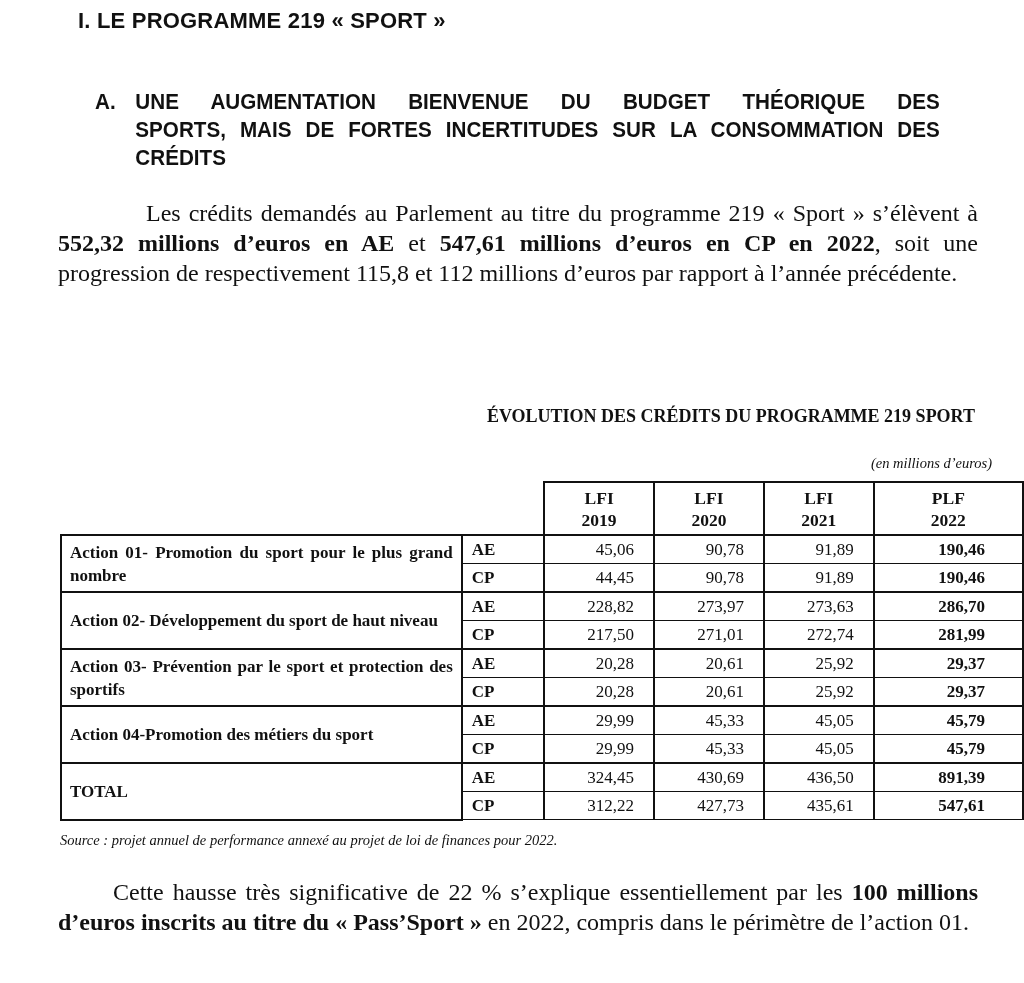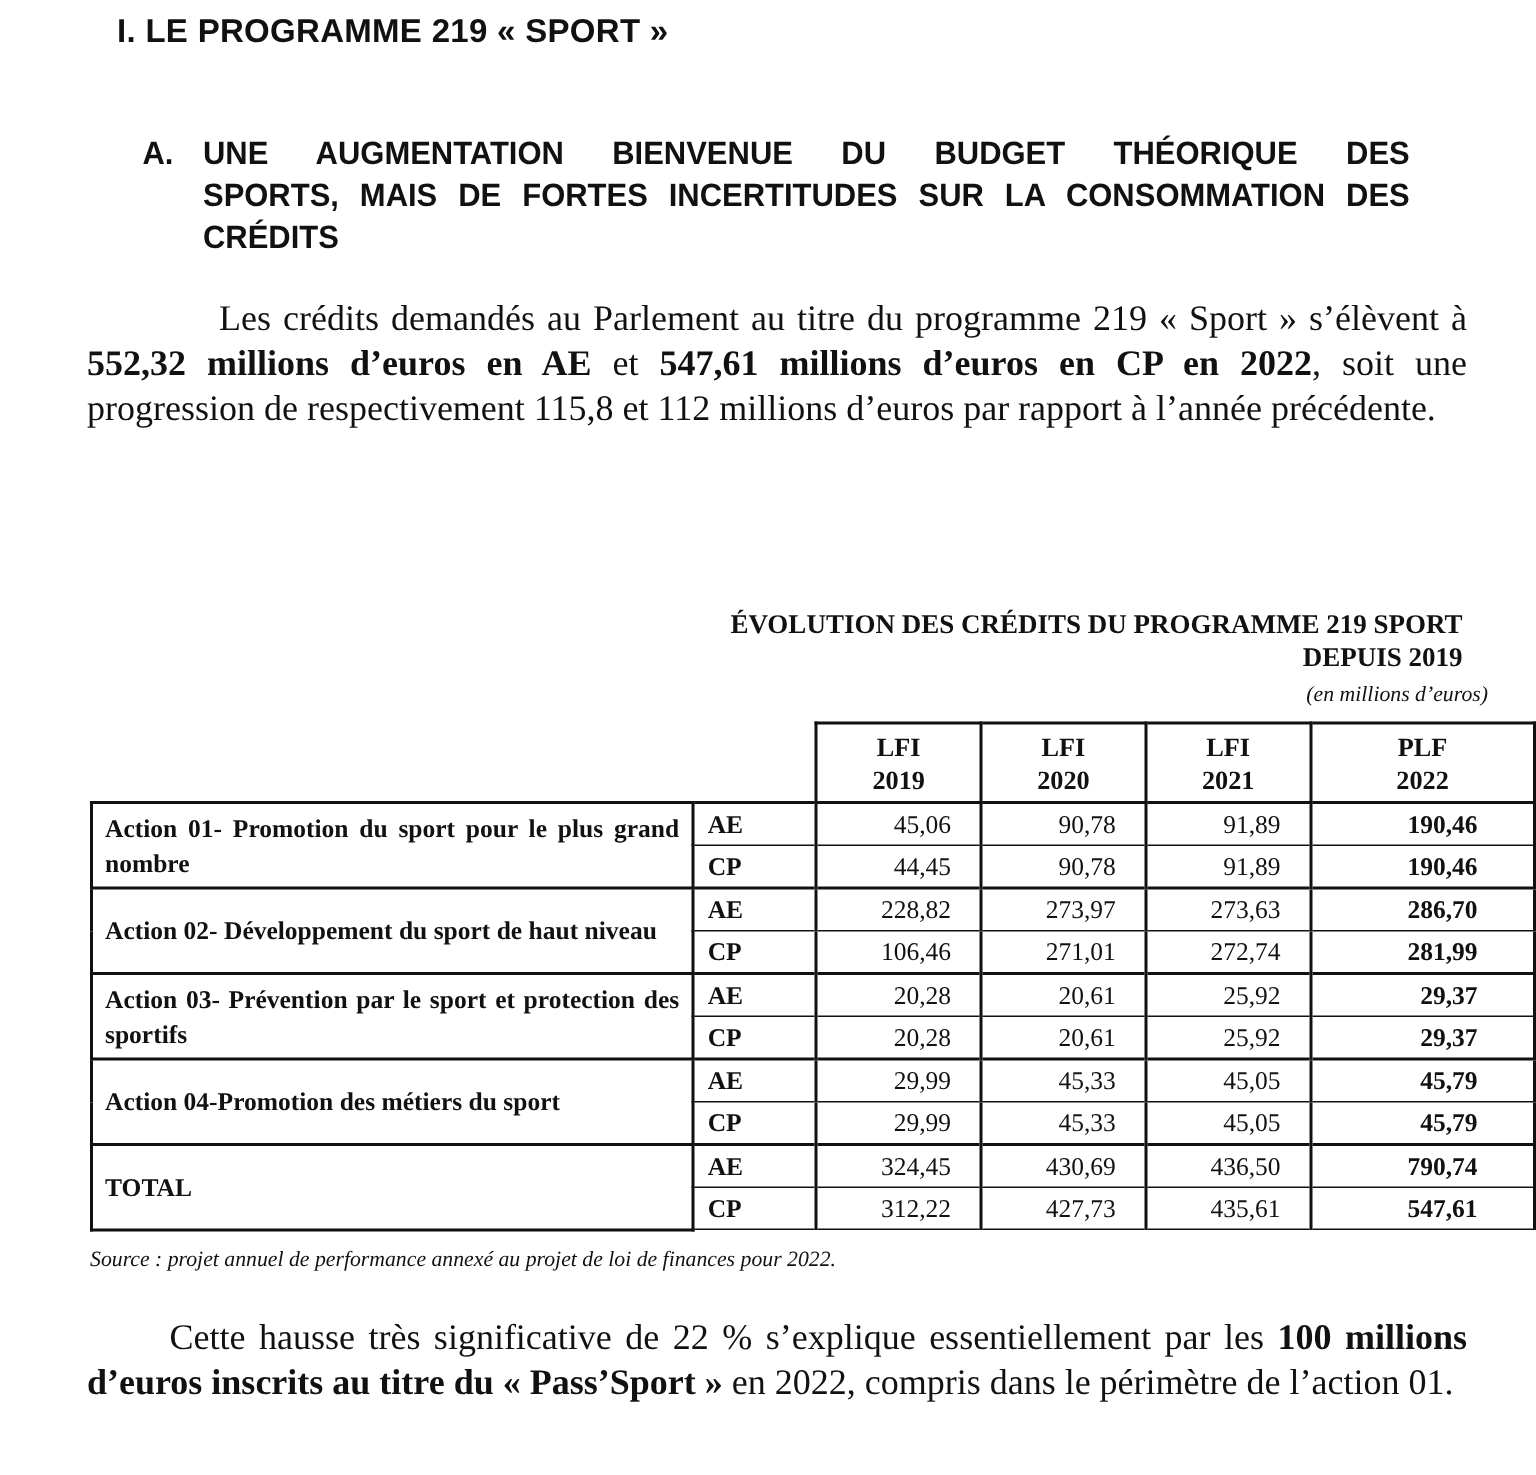--- a/index.html
+++ b/index.html
@@ -40,21 +40,20 @@
   <span class="txt">
     <span class="l1">UNE AUGMENTATION BIENVENUE DU BUDGET THÉORIQUE DES</span>
     <span>SPORTS, MAIS DE FORTES INCERTITUDES SUR LA CONSOMMATION DES CRÉDITS</span>
   </span>
 </div>
 
 <div class="para p1"><span class="indent"></span><span>Les crédits demandés au Parlement au titre du programme 219 « Sport » s’élèvent à </span><b>552,32 millions d’euros en AE</b><span> et </span><b>547,61 millions d’euros en CP en 2022</b><span>, soit une progression de respectivement 115,8 et 112 millions d’euros par rapport à l’année précédente.</span></div>
 
 <div class="tbl-title">
   <span class="t1">ÉVOLUTION DES CRÉDITS DU PROGRAMME 219 SPORT</span>
-  <span>DEPUIS 2019</span>
 </div>
 <div class="unit">(en millions d’euros)</div>
 
 <table class="credits">
   <thead>
     <tr>
       <th class="blank" colspan="2"></th>
       <th><span>LFI</span><br><span>2019</span></th>
       <th><span>LFI</span><br><span>2020</span></th>
       <th><span>LFI</span><br><span>2021</span></th>
@@ -80,21 +79,21 @@
       <tr class="grp-start">
         <td class="label" rowspan="2">Action 02- Développement du sport de haut niveau</td>
         <td class="kind">AE</td>
         <td class="num">228,82</td>
         <td class="num">273,97</td>
         <td class="num">273,63</td>
         <td class="num last">286,70</td>
       </tr>
       <tr>
         <td class="kind">CP</td>
-        <td class="num">106,46</td>
+        <td class="num">217,50</td>
         <td class="num">271,01</td>
         <td class="num">272,74</td>
         <td class="num last">281,99</td>
       </tr>
       <tr class="grp-start">
         <td class="label" rowspan="2">Action 03- Prévention par le sport et protection des sportifs</td>
         <td class="kind">AE</td>
         <td class="num">20,28</td>
         <td class="num">20,61</td>
         <td class="num">25,92</td>
@@ -121,21 +120,21 @@
         <td class="num">45,33</td>
         <td class="num">45,05</td>
         <td class="num last">45,79</td>
       </tr>
       <tr class="grp-start">
         <td class="label" rowspan="2">TOTAL</td>
         <td class="kind">AE</td>
         <td class="num">324,45</td>
         <td class="num">430,69</td>
         <td class="num">436,50</td>
-        <td class="num last">790,74</td>
+        <td class="num last">891,39</td>
       </tr>
       <tr>
         <td class="kind">CP</td>
         <td class="num">312,22</td>
         <td class="num">427,73</td>
         <td class="num">435,61</td>
         <td class="num last">547,61</td>
       </tr>
     </tbody>
 </table>

